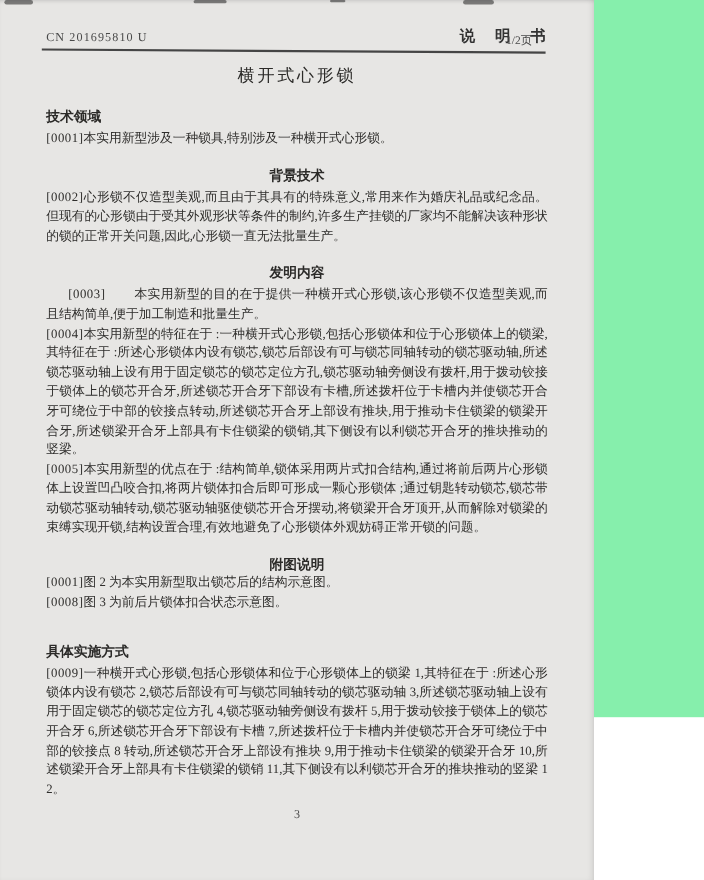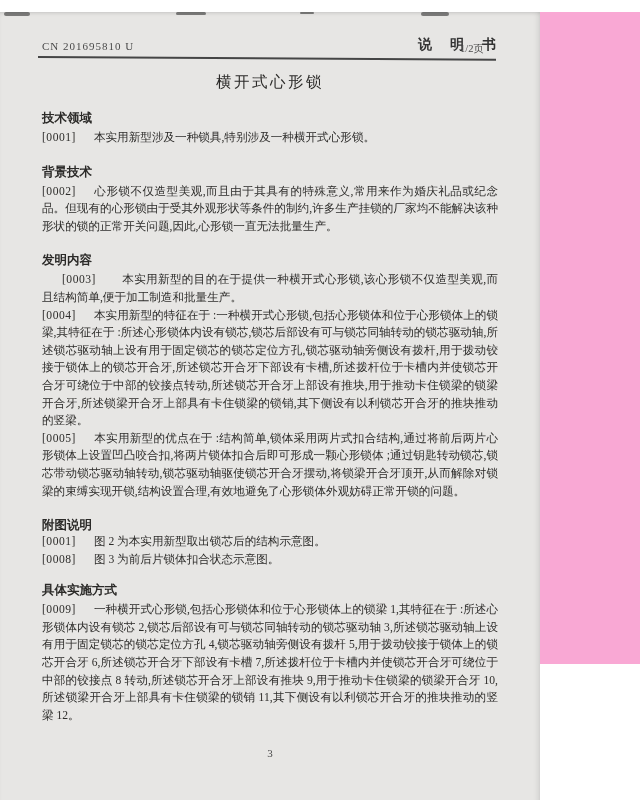--- a/index.html
+++ b/index.html
@@ -3,21 +3,21 @@
 <meta charset="utf-8">
 <style>
   html, body { margin: 0; padding: 0; }
   body {
     width: 640px; height: 800px;
     background: #ffffff;
     font-family: "Liberation Serif", "DejaVu Serif", serif;
     overflow: hidden;
     position: relative;
   }
-  .stage { position: absolute; left: 0; top: 12px; width: 640px; height: 652px; background: #f9a8d4; }
+  .stage { position: absolute; left: 0; top: 0; width: 640px; height: 652px; background: #86efac; }
 
   
   .paper {
     position: absolute; left: 0; top: 0;
     width: 540px; height: 800px;
     background: #e7e6e4;
     box-shadow: inset -4px 0 6px -3px rgba(0,0,0,0.12), inset 0 3px 5px -3px rgba(0,0,0,0.18);
   }
   .scan-smudge { position: absolute; background: rgba(35,35,35,0.55); border-radius: 2px; }
   .smudge-1 { left: 4px;   top: 0; width: 26px; height: 4px; }
@@ -57,31 +57,31 @@
     margin: 0; padding: 0;
     line-height: 20px;
   }
   .section { margin: 0; }
   .section-heading {
     font-family: "Liberation Sans", "DejaVu Sans", sans-serif;
     font-size: 12.5px; font-weight: bold; color: #2b2a28;
     margin: 0; line-height: 16px;
   }
   .mt-s1 { margin-top: 18px; }  
-  .mt-sec { margin-top: 17px; } 
-  .mt-sec2 { margin-top: 14px; }
+  .mt-sec { margin-top: 17px; text-align: center; } 
+  .mt-sec2 { margin-top: 28px; }
   .para {
     margin: 0;
     font-size: 11.6px; line-height: 17.6px;
     text-align: justify;
     color: #2e2d2b;
     word-break: break-all;
   }
   .para.first { margin-top: 3px; }
-  .pnum { display: inline-block; margin-right: 18px; letter-spacing: 0.5px; }
+  .pnum { display: inline-block; margin-right: 0; letter-spacing: 0.5px; }
   .pnum.gap-wide { margin-right: 26px; padding-left: 20px; }
 
   .page-footer {
     position: absolute; left: 42px; top: 735px; width: 456px;
     text-align: center; font-size: 11px; color: #4a4a4a;
   }
 </style>
 </head>
 <body>
 

